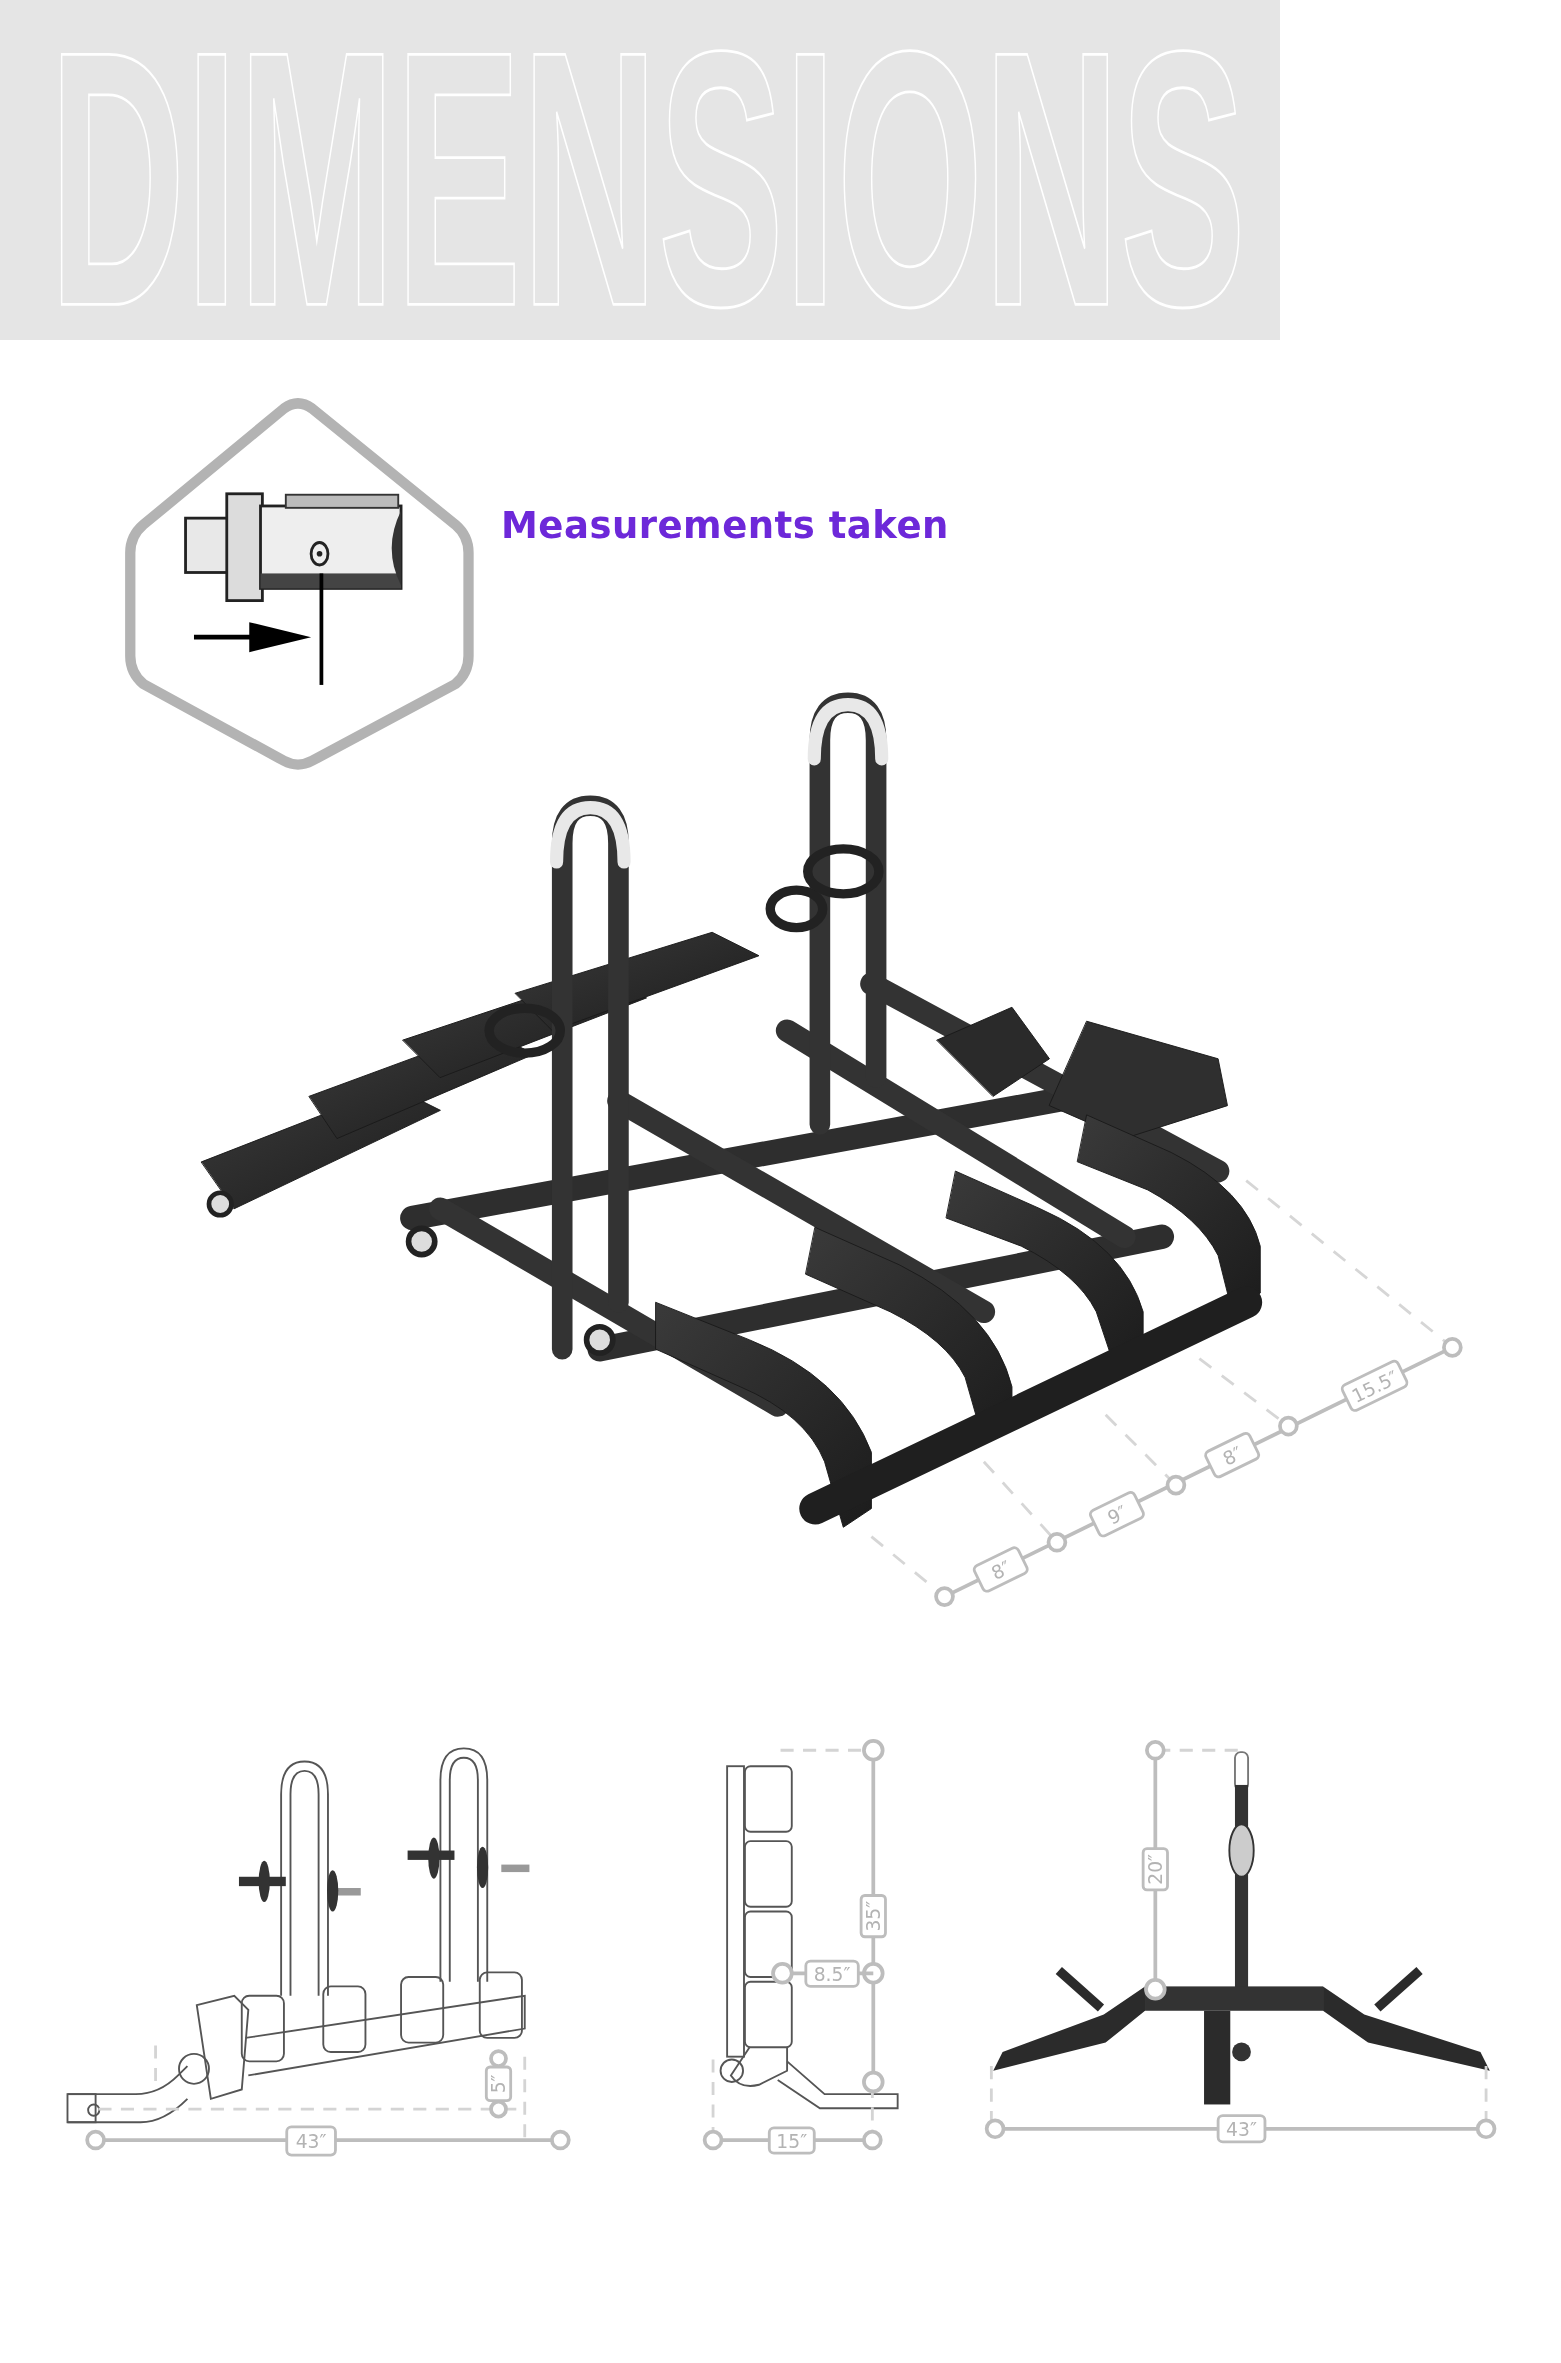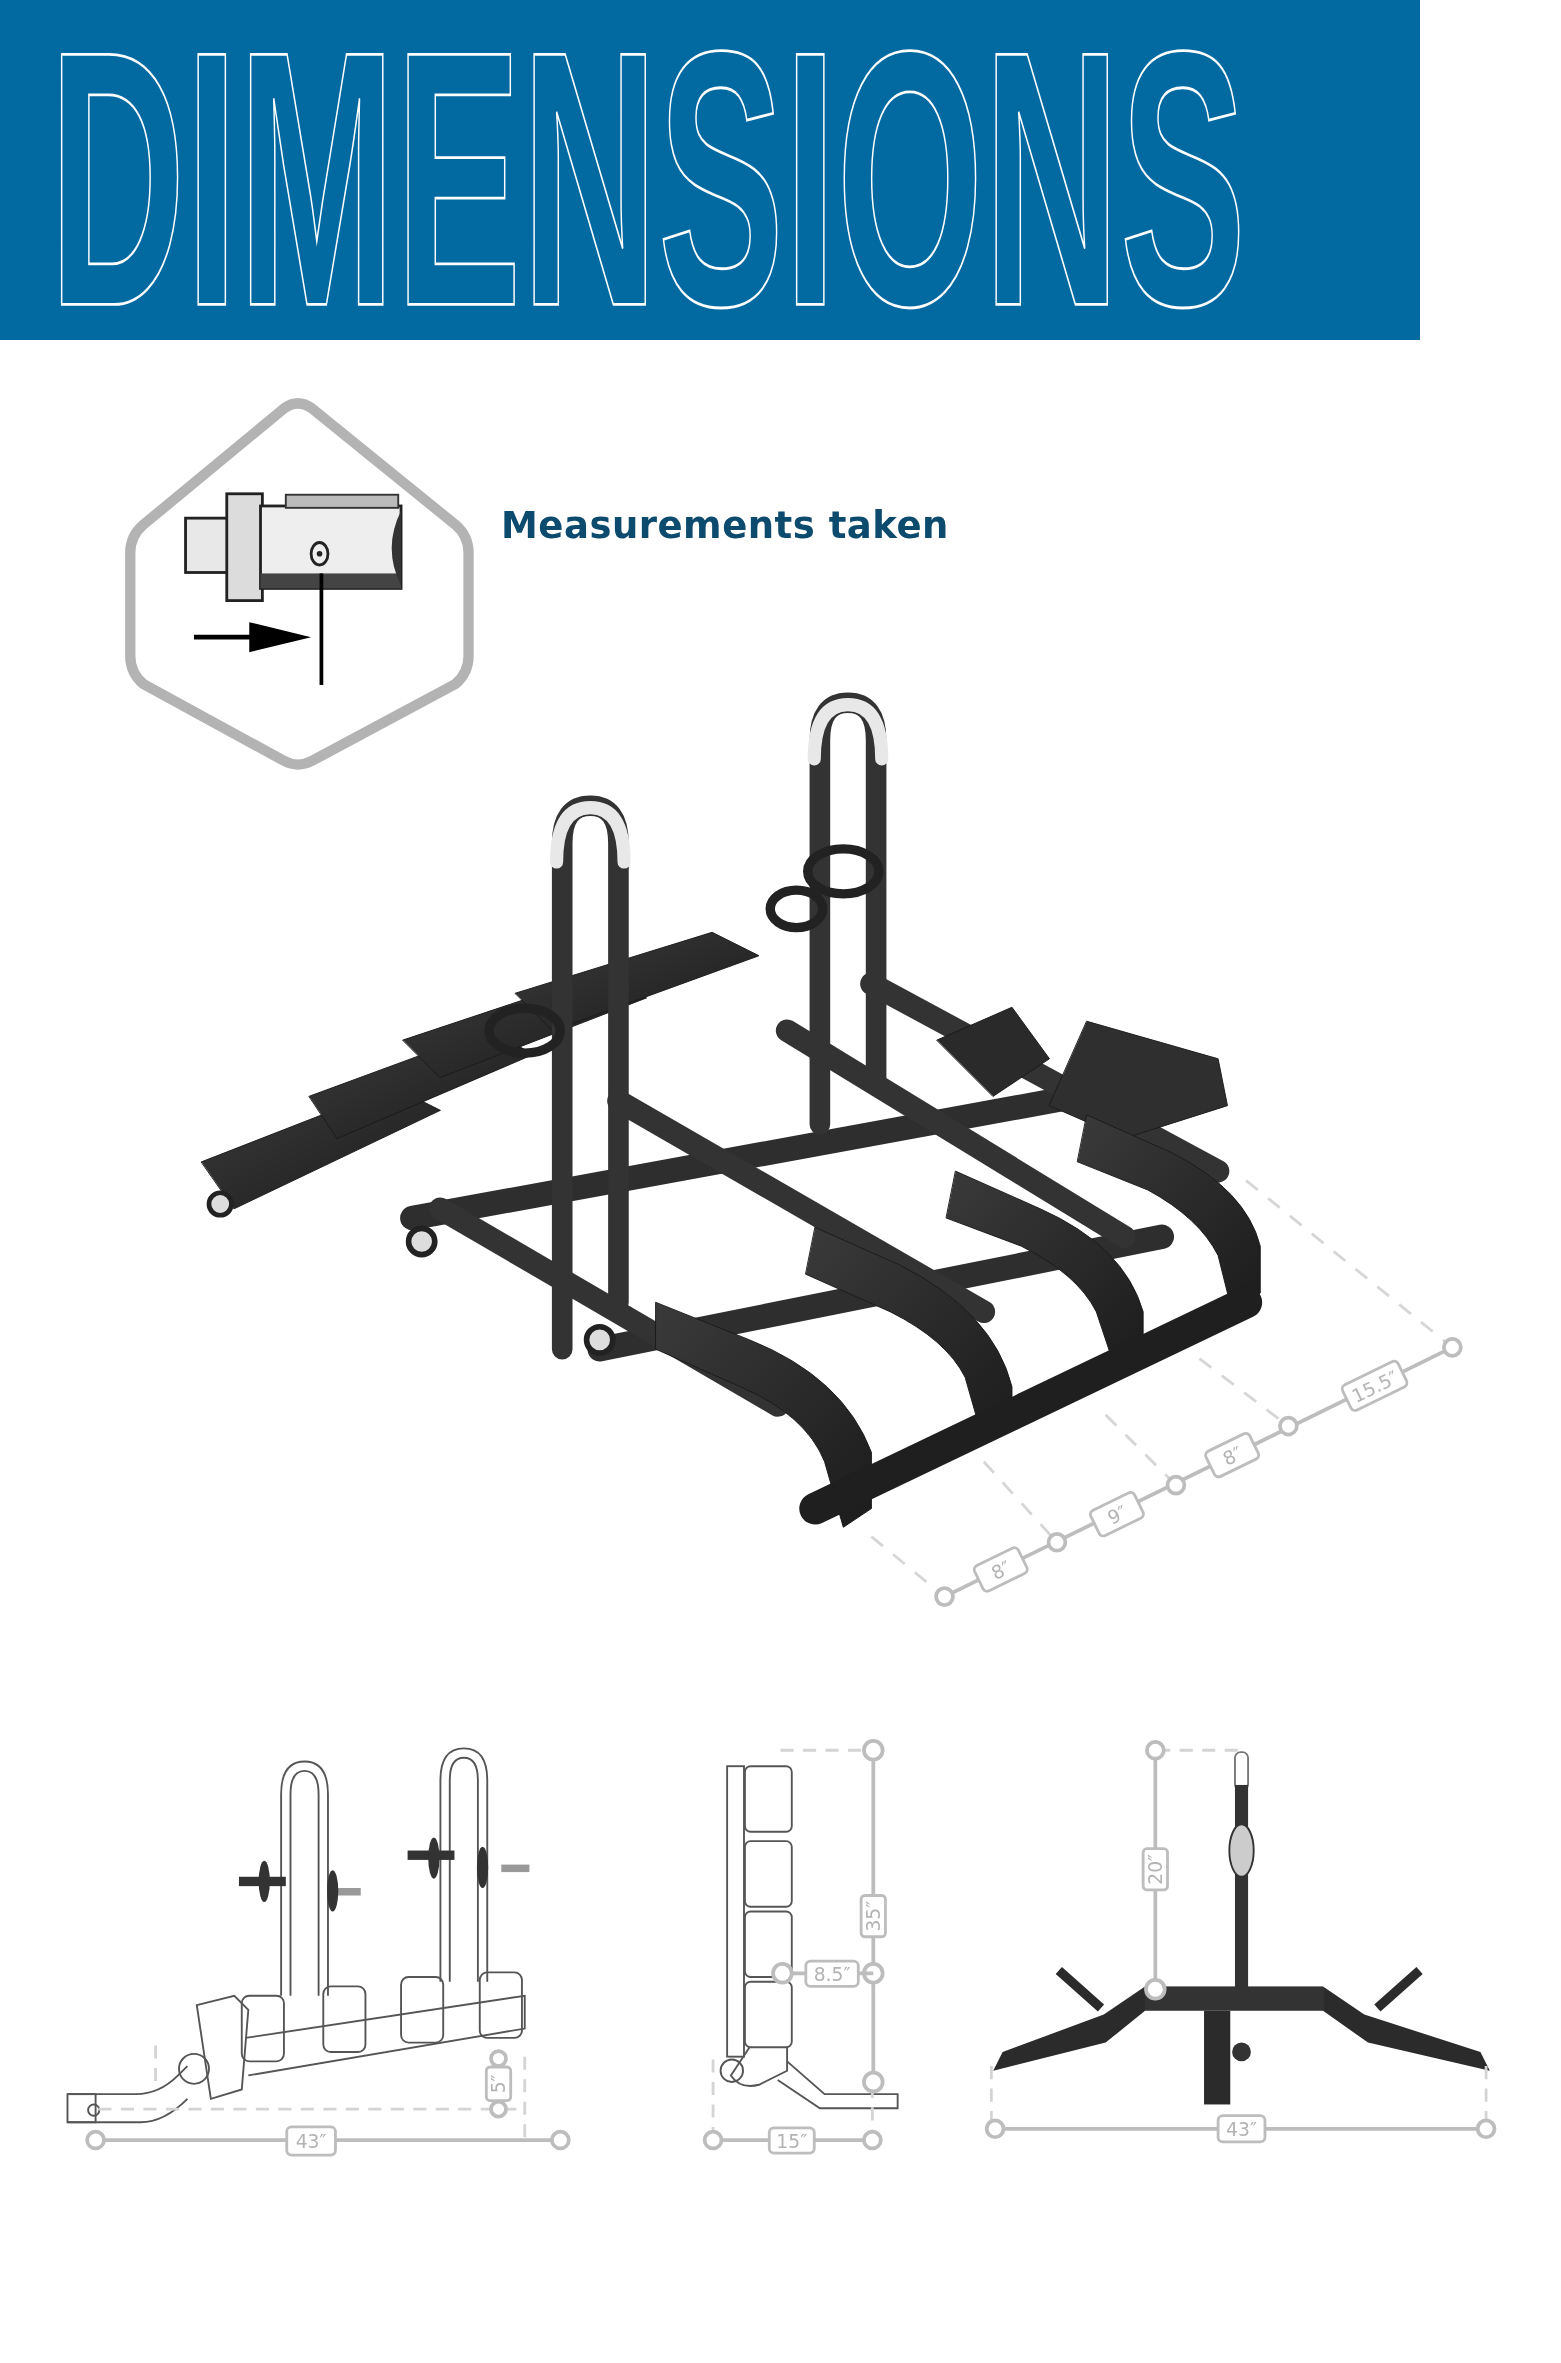--- a/index.html
+++ b/index.html
@@ -1,20 +1,20 @@
 <!DOCTYPE html>
 <html style="font-size:15px"><head>
 <meta charset="utf-8">
 <style>
   html, body { margin:0; padding:0; background:#ffffff; }
   body { width:1562px; height:2364px; position:relative; overflow:hidden; font-family:"DejaVu Sans", sans-serif; }
-  .header { position:absolute; left:0; top:0; width:1420px; height:340px; background:#0369a1; }
+  .header { position:absolute; left:0; top:0; width:1280px; height:340px; background:#e5e5e5; }
   .header svg { position:absolute; left:0; top:0; }
   .title-text { font-family:"Liberation Sans", sans-serif; font-weight:700; }
-  .note { position:absolute; left:501px; top:504px; color:#0c4a6e; font-family:"DejaVu Sans", sans-serif; font-weight:700; font-size:37px; line-height:44px; letter-spacing:0.5px; }
+  .note { position:absolute; left:501px; top:504px; color:#6d28d9; font-family:"DejaVu Sans", sans-serif; font-weight:700; font-size:37px; line-height:44px; letter-spacing:0.5px; }
   .note div { white-space:nowrap; }
   .layer { position:absolute; left:0; top:0; }
   .dimlabel { font-family:"DejaVu Sans", sans-serif; font-size:20px; fill:#b3b3b3; }
 </style>
 </head>
 <body>
 
 <div class="header">
   <svg width="1562" height="340" viewBox="0 0 1667 363">
     <text x="52" y="325" class="title-text" font-size="388" textLength="1278" lengthAdjust="spacingAndGlyphs" fill="none" stroke="#ffffff" stroke-width="3">DIMENSIONS</text>

